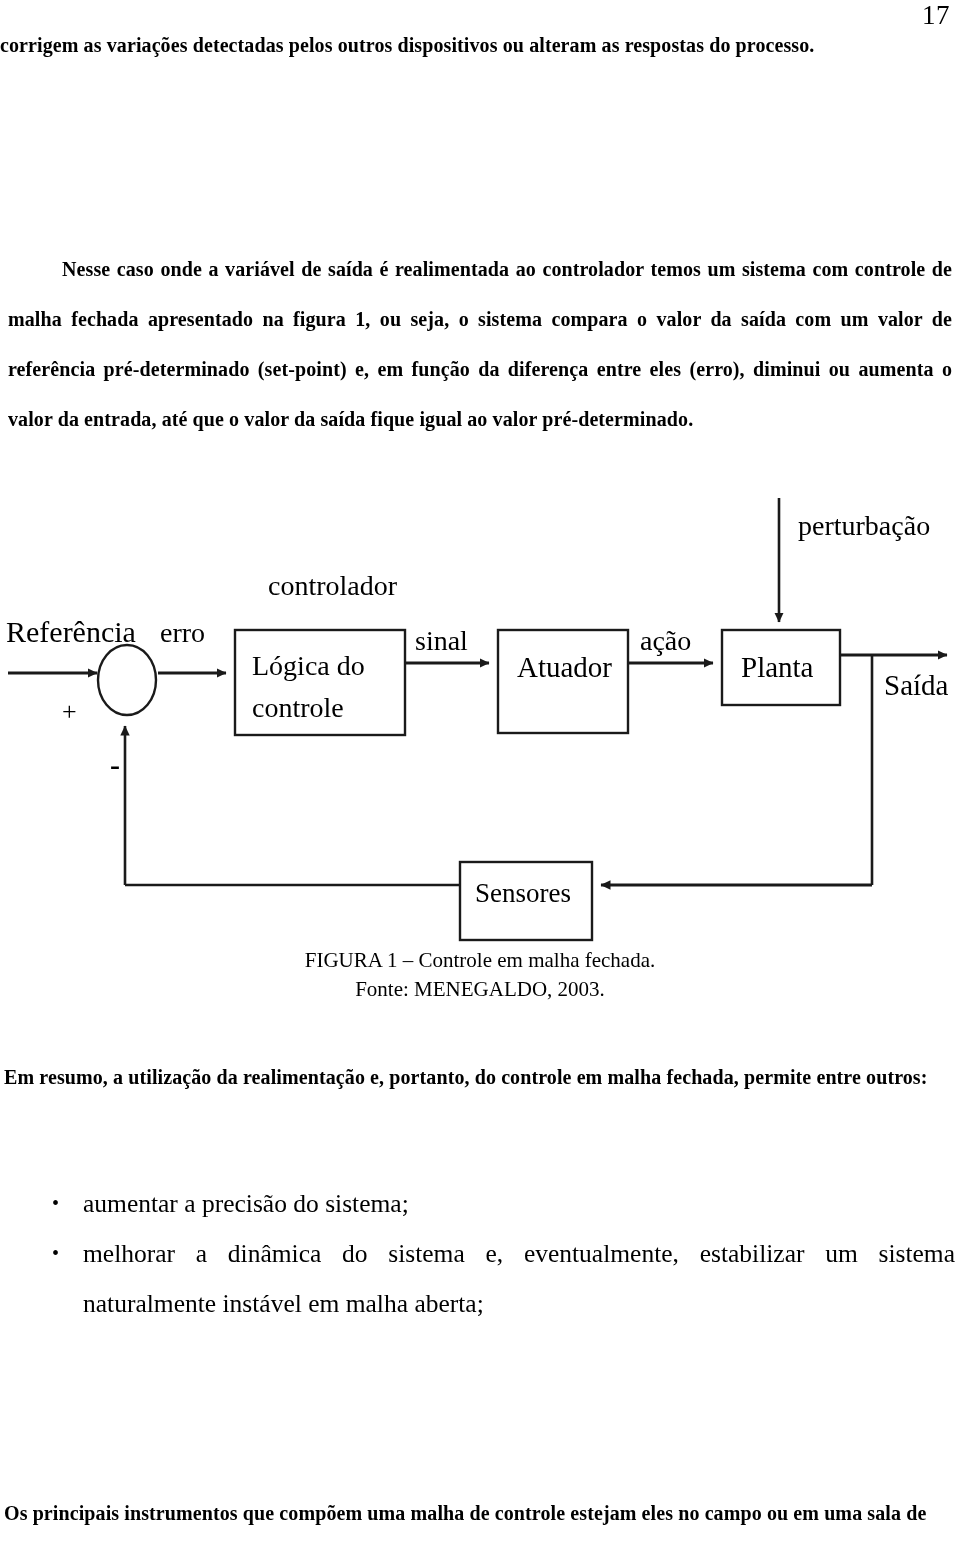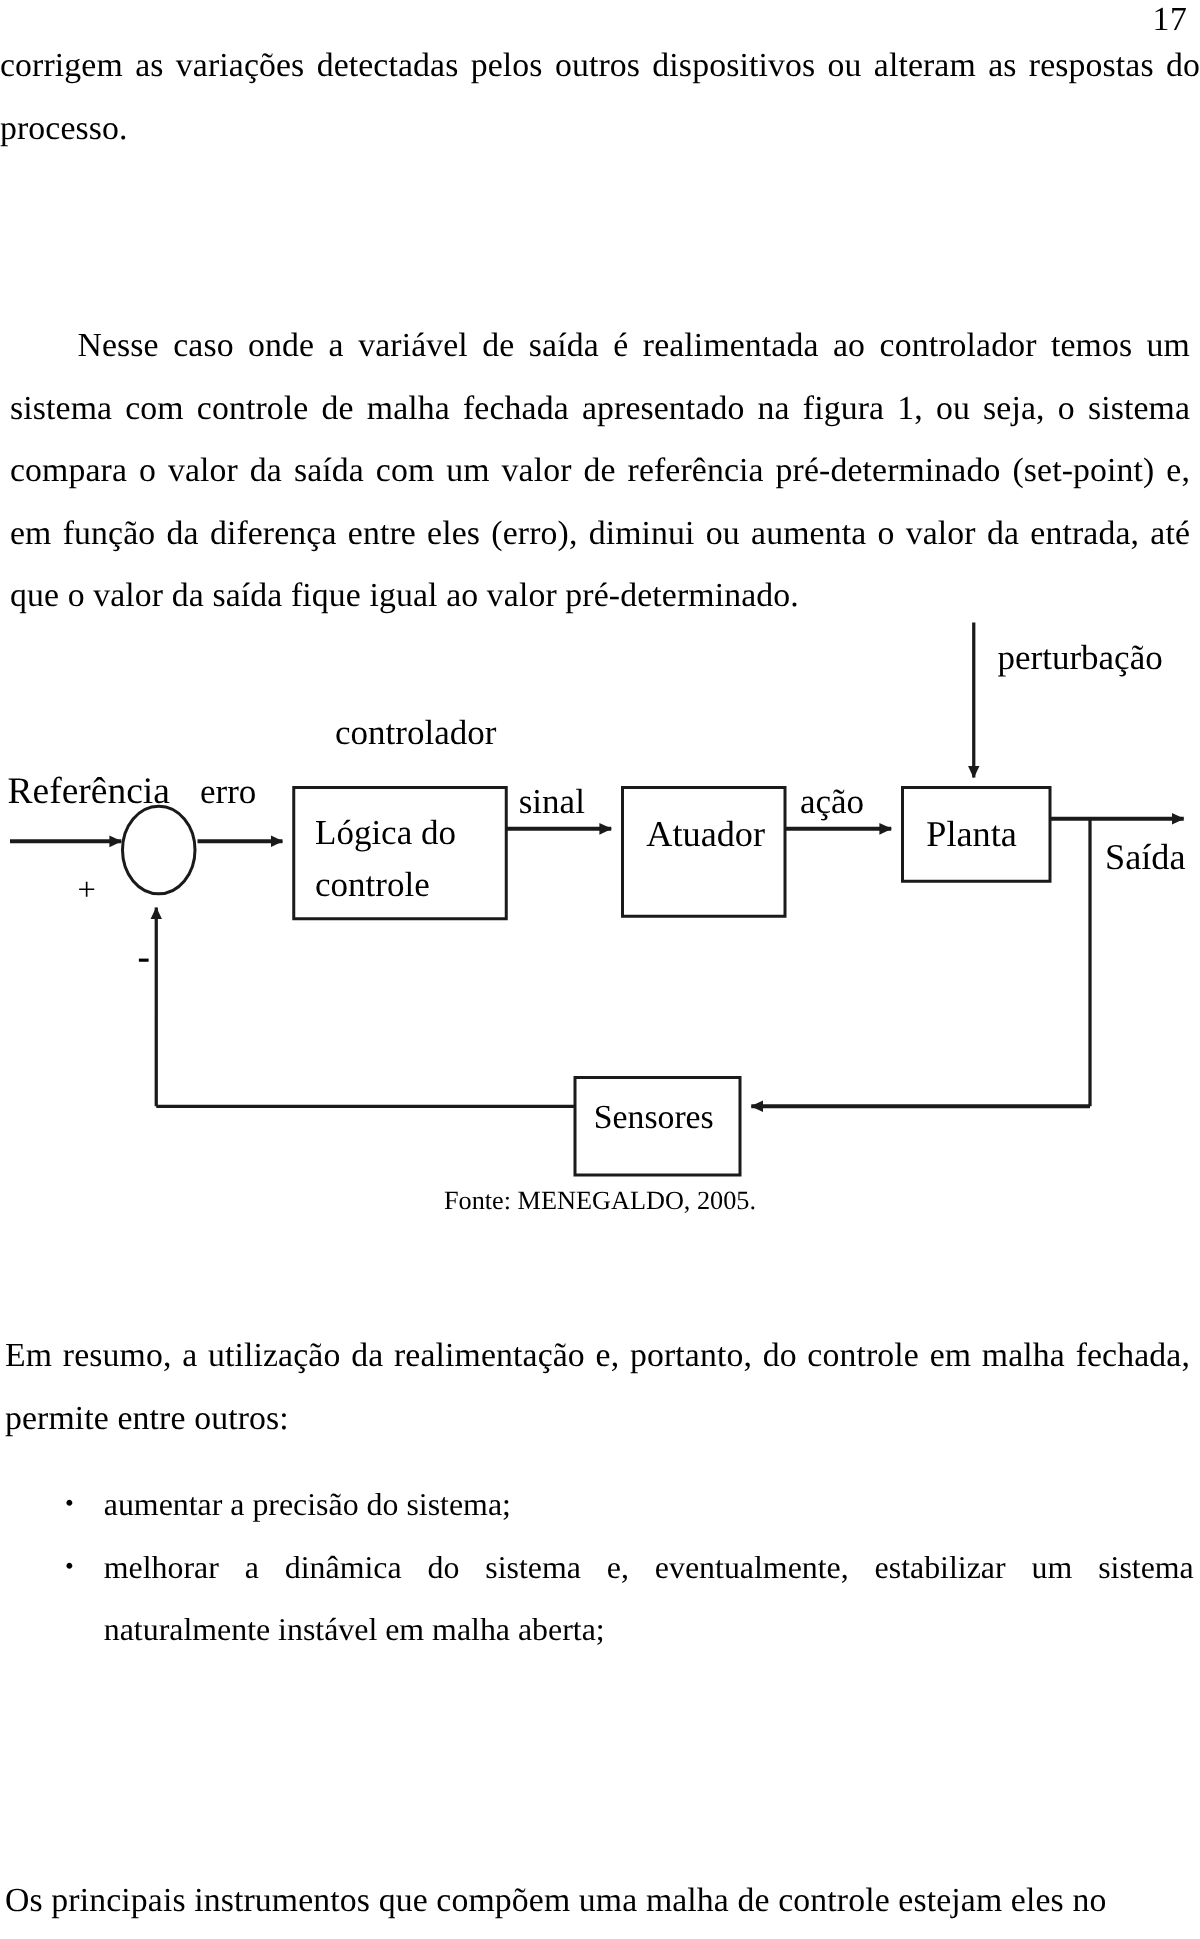--- a/index.html
+++ b/index.html
@@ -25,25 +25,26 @@
     top: 2px;
     right: 10px;
     font-size: 27px;
     line-height: 1;
     letter-spacing: 0.5px;
   }
 
   
   .para {
     position: absolute;
-    font-size: 27px;
+    font-size: 20px;
     line-height: 50px;
     text-align: justify;
     text-justify: inter-word;
     letter-spacing: 0.1px;
+    font-weight: bold;
   }
   .para.nojustify { text-align: left; }
   .p-second  { left: 8px;  top: 224px; width: 944px; text-indent: 54px; }
   .p-resumo  { left: 4px;  top: 1032px; width: 948px; }
   .p-final   { left: 4px;  top: 1468px; width: 948px; }
 
   
   .bullets {
     position: absolute;
     left: 4px;
@@ -171,21 +172,22 @@
 
       <text x="798" y="65" font-family="Liberation Serif, serif" font-size="28" fill="#000000">perturbação</text>
 
       <text x="884" y="225" font-family="Liberation Serif, serif" font-size="29" fill="#000000">Saída</text>
 
       <text x="475" y="432" font-family="Liberation Serif, serif" font-size="27" fill="#000000">Sensores</text>
     </svg>
   </div>
 
   <div class="fig-caption">
-    <div>Fonte: MENEGALDO, 2005.</div>
+    <div>FIGURA 1 – Controle em malha fechada.</div>
+    <div>Fonte: MENEGALDO, 2003.</div>
   </div>
 
   <p class="para p-resumo">Em resumo, a utilização da realimentação e, portanto, do controle em malha fechada, permite entre outros:</p>
 
   <ul class="bullets">
     <li>aumentar a precisão do sistema;</li>
     <li>melhorar a dinâmica do sistema e, eventualmente, estabilizar um sistema naturalmente instável em malha aberta;</li>
   </ul>
 
   <p class="para p-final nojustify">Os principais instrumentos que compõem uma malha de controle estejam eles no campo ou em uma sala de controle, são apresentados a seguir:</p>

